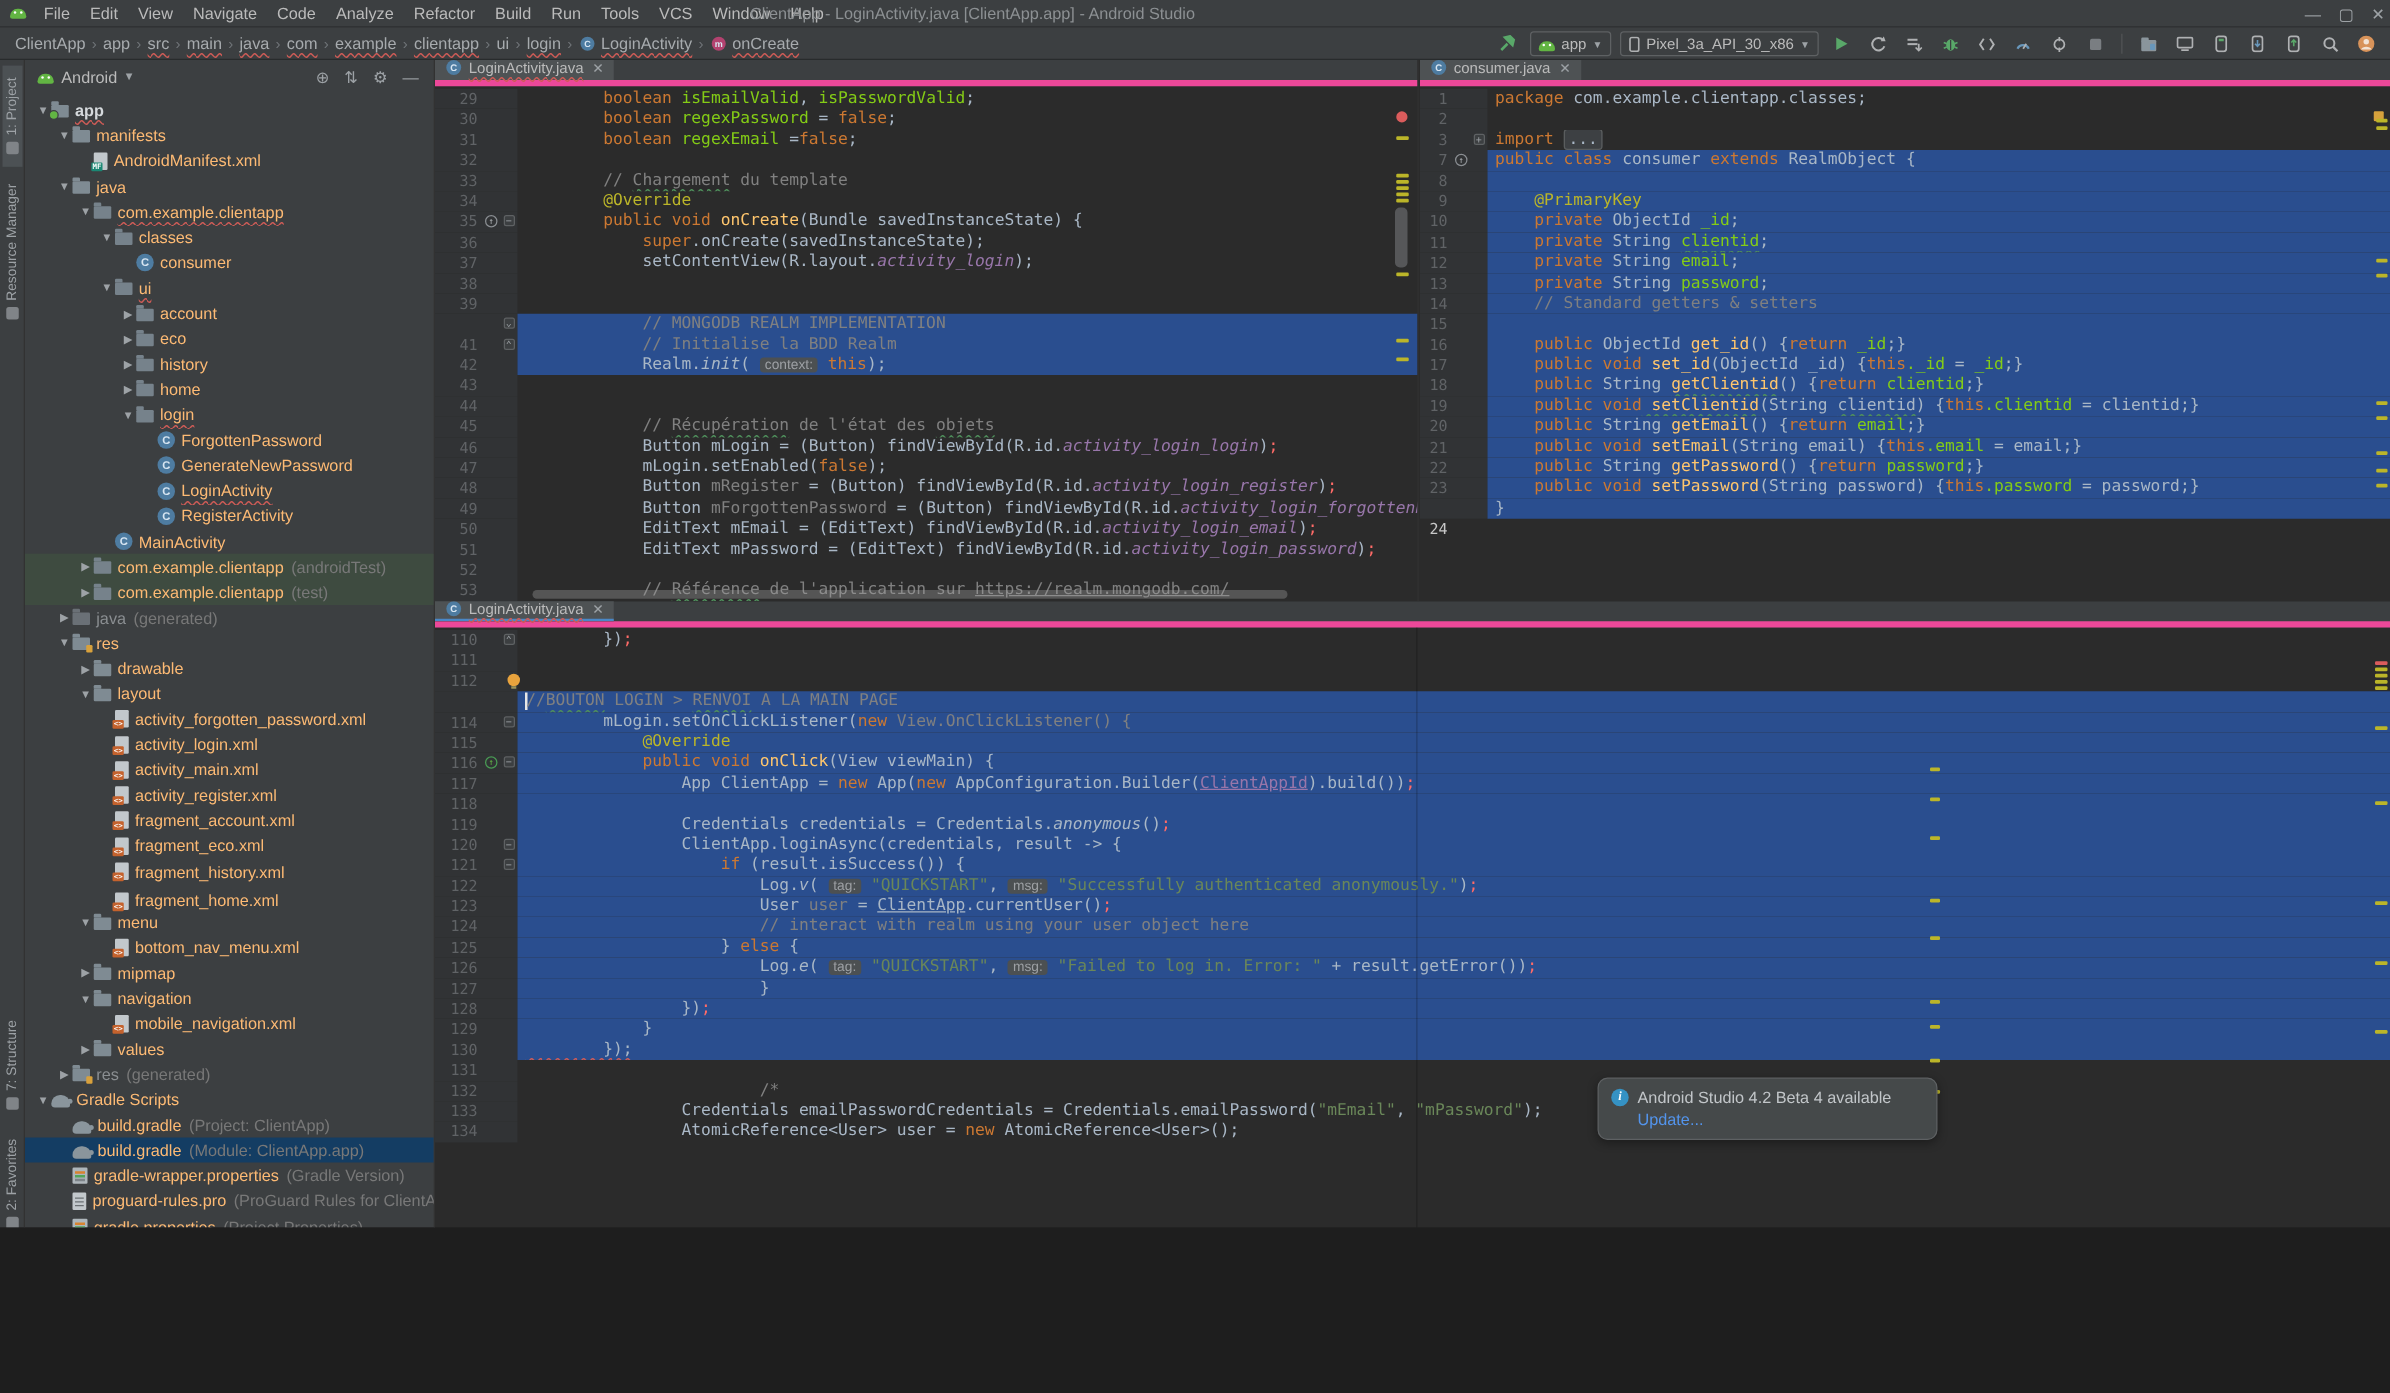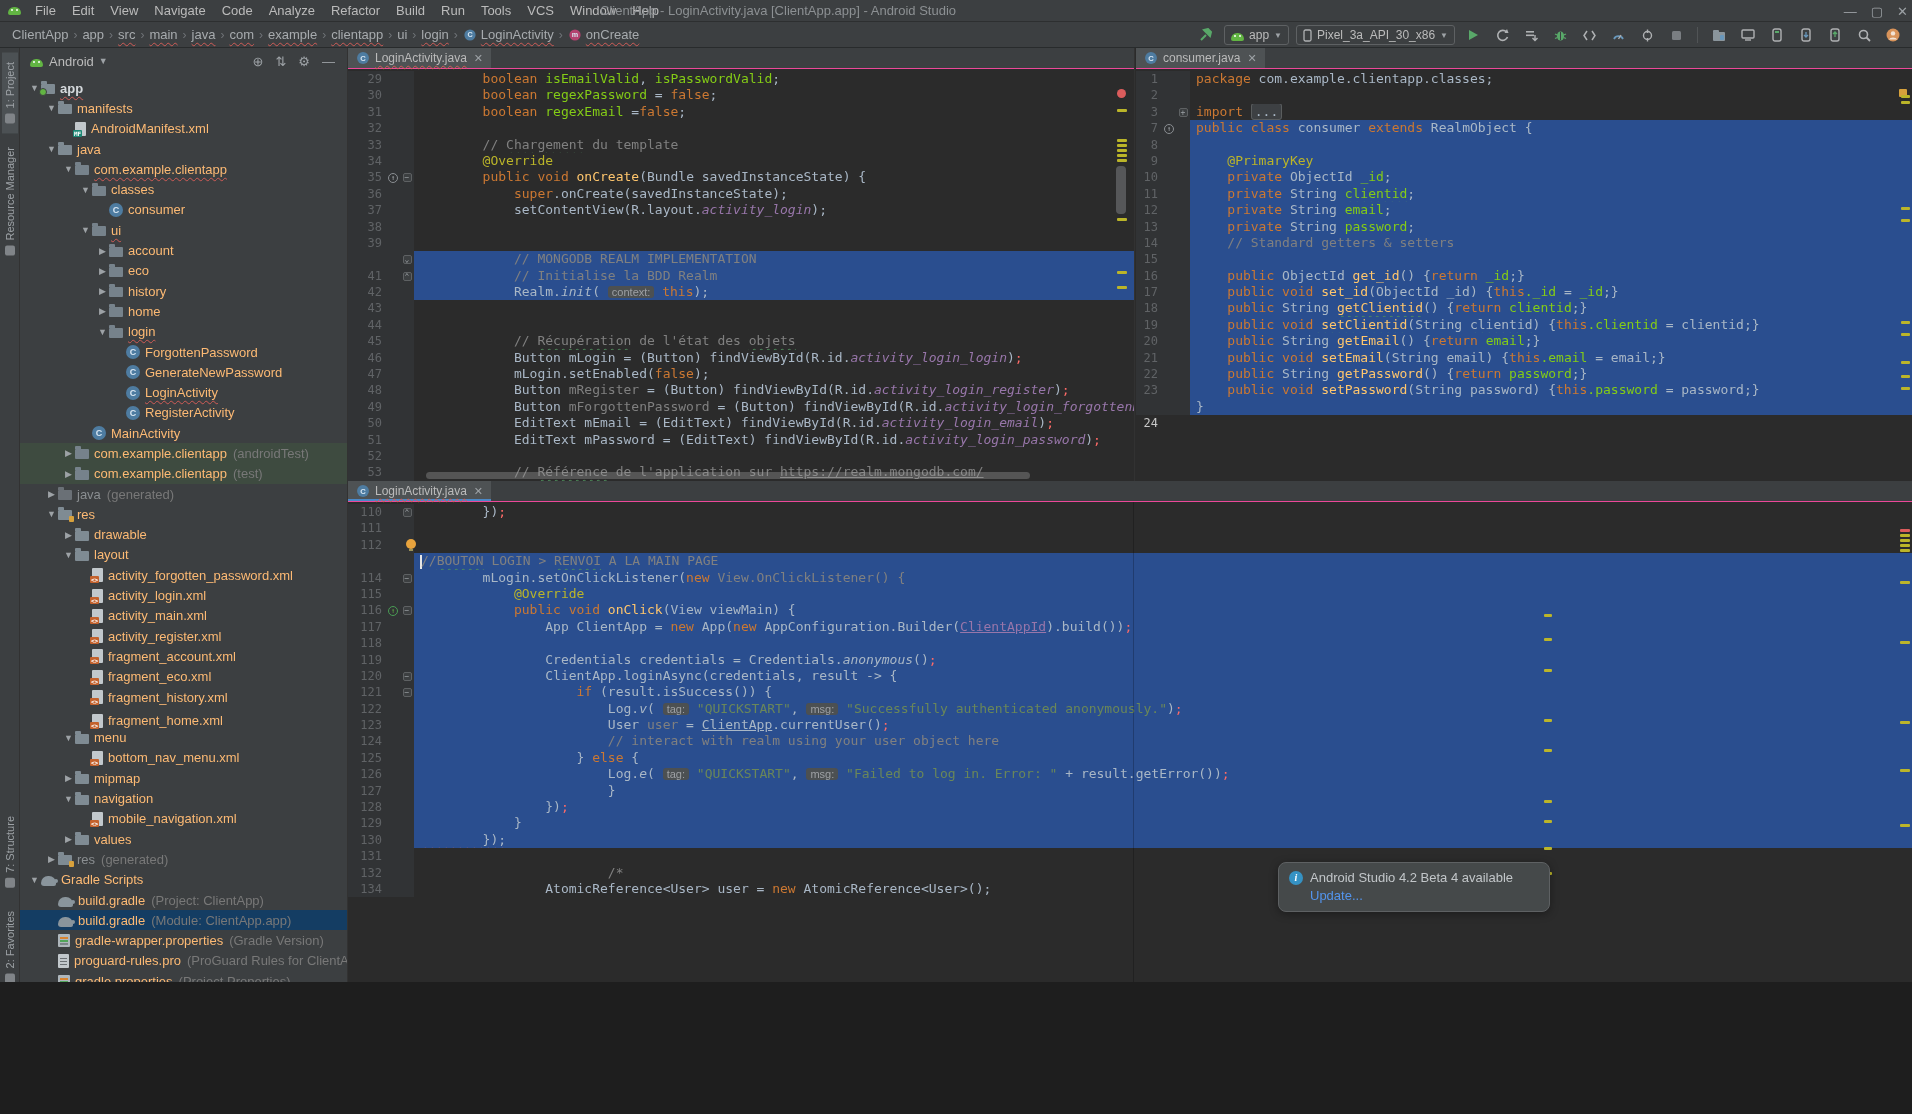--- a/index.html
+++ b/index.html
@@ -75,21 +75,21 @@
   .ic-gradle::after{content:"";position:absolute;right:-2px;top:3px;width:4px;height:4px;background:#8A959C;border-radius:2px;}
   .ic-props{width:12px;height:13px;background:#AEB6BB;border-radius:1px;}
   .ic-props::after{content:"";position:absolute;left:2px;top:3px;width:8px;height:2px;background:#D8832F;
      box-shadow:0 3px 0 #52A55A,0 6px 0 #7D8489;}
   .ic-android{width:13px;height:8px;background:#62B543;border-radius:6px 6px 2px 2px;margin-top:3px;}
   .ic-android::after{content:"";position:absolute;top:2px;left:3px;width:2px;height:2px;border-radius:50%;
      background:#fff;box-shadow:5px 0 0 #fff;}
   
   .ed{position:absolute;background:#2B2B2B;overflow:hidden;}
   .tabbar{position:absolute;left:0;top:0;right:0;height:21px;background:#3C3F41;
-          border-bottom:1px solid #ec4899;display:flex;align-items:flex-end;}
+          border-bottom:5px solid #ec4899;display:flex;align-items:flex-end;}
   .tab{display:flex;align-items:center;gap:5px;height:20px;padding:0 8px;background:#4E5254;
        font-size:12px;color:#BBBBBB;}
   .tab.active{box-shadow:inset 0 -2px 0 #4A88C7;}
   .tab .x{color:#9DA2A6;font-size:11px;margin-left:2px;}
   .tab .lbl.err{text-decoration:underline wavy #CF5B56;text-decoration-thickness:1px;text-underline-offset:3px;}
   .edbody{position:absolute;left:0;top:21px;right:0;bottom:0;padding-top:2px;
           font-family:"DejaVu Sans Mono",monospace;font-size:13px;}
   .crow{display:flex;height:16.4px;line-height:16.4px;}
   .gut{flex:none;display:flex;background:#313335;}
   .gut .num{text-align:right;color:#606366;font-size:12px;padding-right:4px;}
@@ -1219,20 +1219,28 @@
         <div class="crow">
           <div class="gut">
             <span class="num" style="width: 38px;">132</span>
             <span class="gcell"></span>
             <span class="gcell"></span>
           </div>
           <span class="codecell"><span class="t-c">                        /*</span></span>
         </div>
         <div class="crow">
           <div class="gut">
+            <span class="num" style="width: 38px;">133</span>
+            <span class="gcell"></span>
+            <span class="gcell"></span>
+          </div>
+          <span class="codecell"><span class="t-d">                Credentials emailPasswordCredentials = Credentials.emailPassword(</span><span class="t-s">"mEmail"</span><span class="t-d">, </span><span class="t-s">"mPassword"</span><span class="t-d">);</span></span>
+        </div>
+        <div class="crow">
+          <div class="gut">
             <span class="num" style="width: 38px;">134</span>
             <span class="gcell"></span>
             <span class="gcell"></span>
           </div>
           <span class="codecell"><span class="t-d">                AtomicReference&lt;User&gt; user = </span><span class="t-k">new</span><span class="t-d"> AtomicReference&lt;User&gt;();</span></span>
         </div>
       </div>
     <div class="margin-guide" style="left:785px;top:21px;height:612px;"></div>
     <div class="bulb" style="left:58px;top:58px;"></div>
   <div class="stripe-mark" style="left: 1552px; top: 48px; width: 10px; height: 3px; background: rgb(219, 92, 92);"></div>

